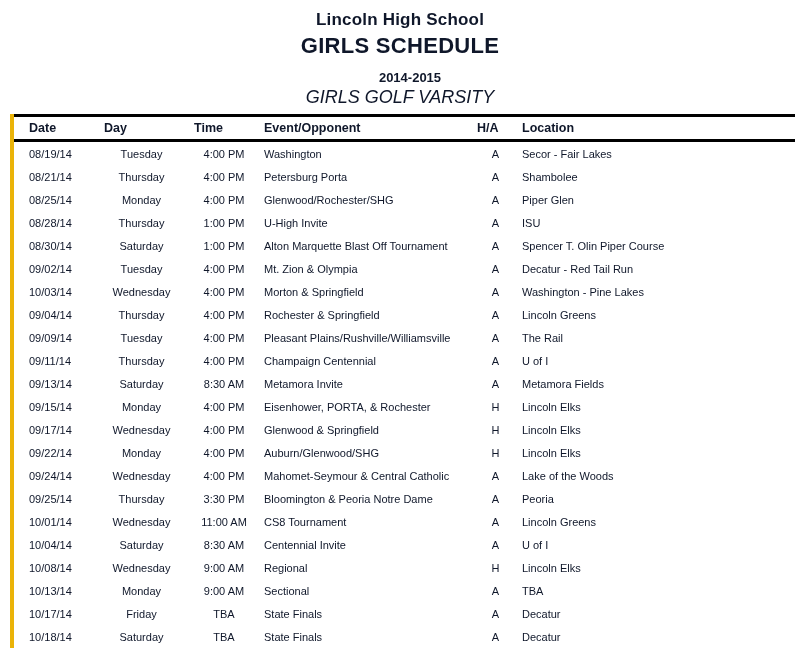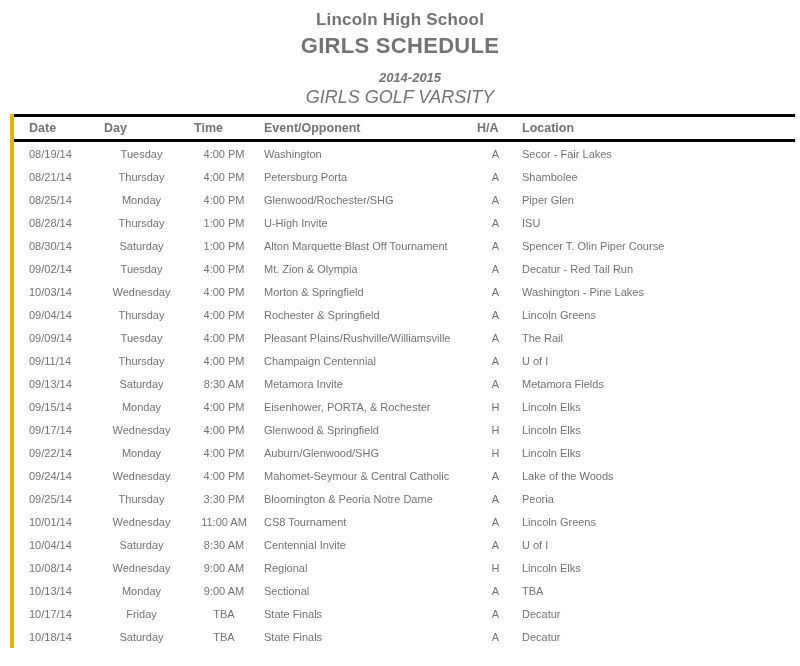--- a/index.html
+++ b/index.html
@@ -5,21 +5,21 @@
   html, body {
     margin: 0;
     padding: 0;
     background: #ffffff;
   }
   .page {
     position: relative;
     width: 800px;
     height: 666px;
     background: #ffffff;
-    color: #737373;
+    color: #0f172a;
     font-family: "Liberation Sans", sans-serif;
     overflow: hidden;
     box-sizing: border-box;
   }
   .doc-header {
     text-align: center;
     padding-top: 8px;
   }
   .school-name {
     font-size: 17px;
@@ -30,21 +30,20 @@
   .doc-title {
     font-size: 22px;
     font-weight: bold;
     line-height: 28px;
     letter-spacing: 0.3px;
   }
   .season {
     margin-top: 10px;
     font-size: 13px;
     font-weight: bold;
-    font-style: italic;
     line-height: 16px;
     padding-left: 20px;
   }
   .team {
     font-size: 18px;
     font-style: italic;
     line-height: 22px;
   }
   table.schedule {
     border-collapse: collapse;

